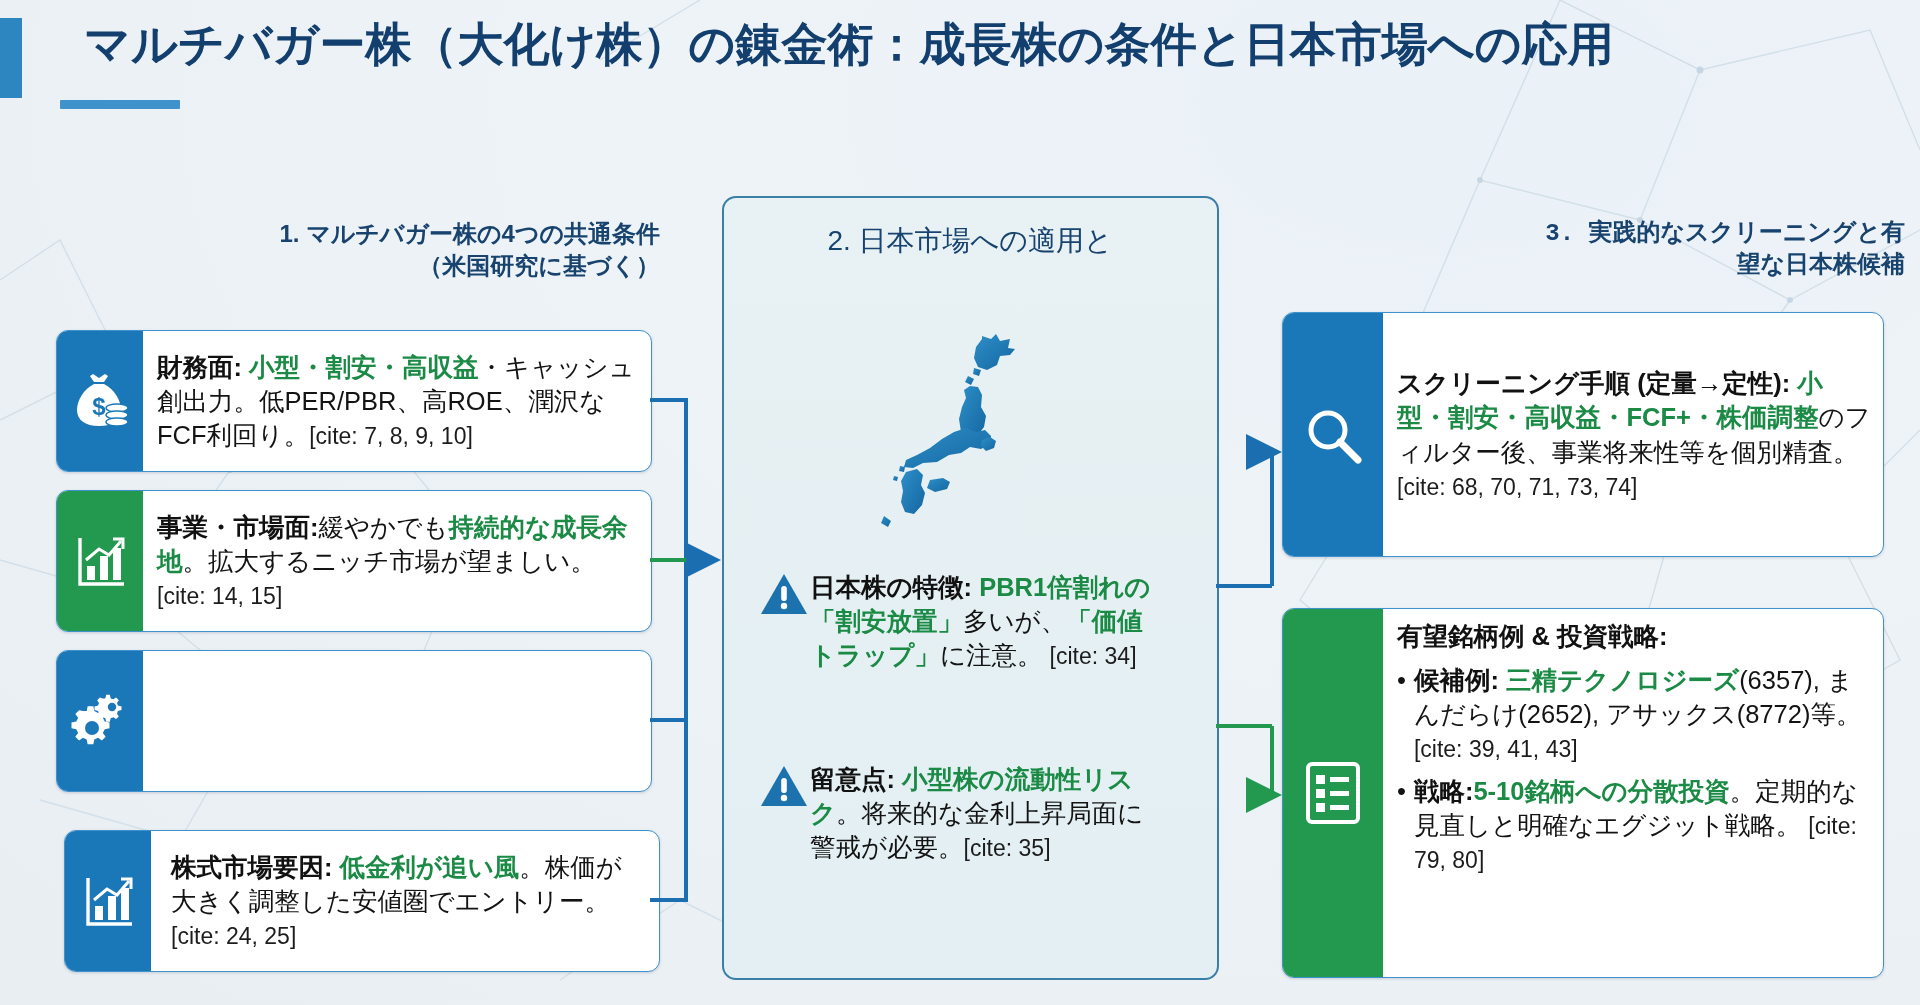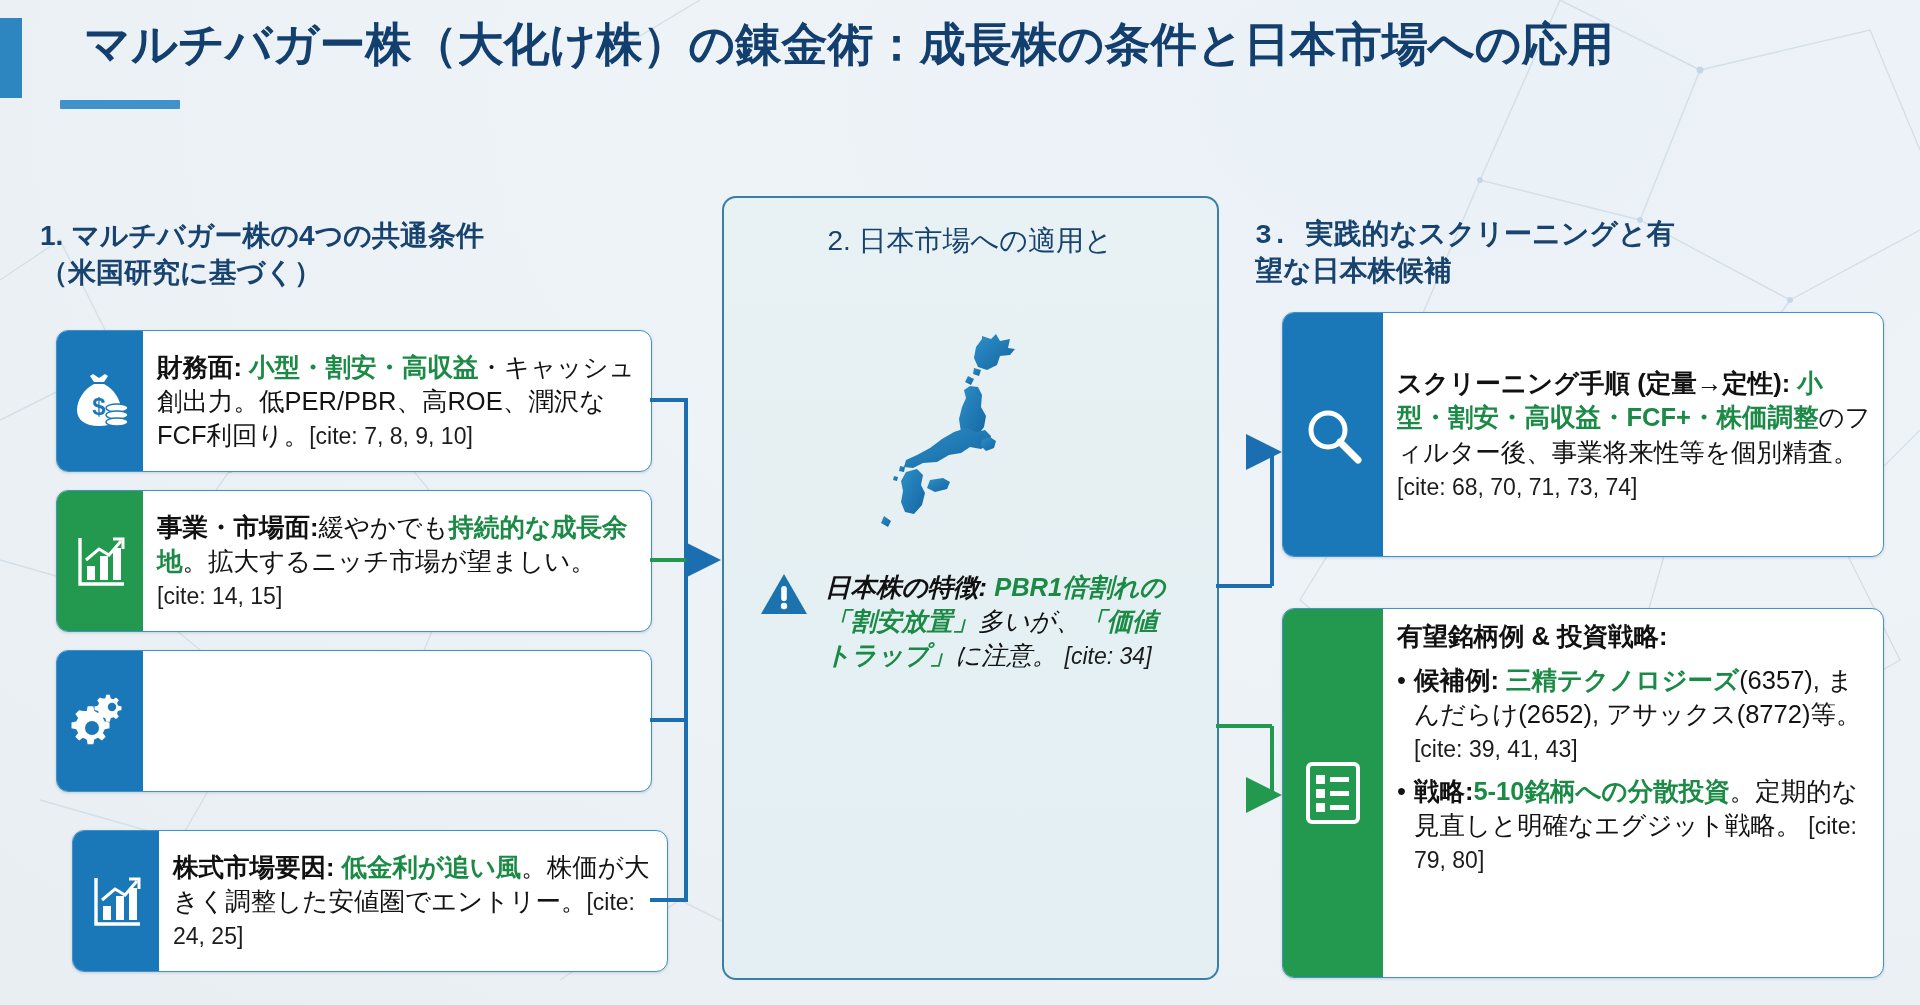--- a/index.html
+++ b/index.html
@@ -30,22 +30,22 @@
     letter-spacing:0px;white-space:nowrap;margin-left:24px;
   }
   #title-underline{
     position:absolute;left:60px;top:100px;width:120px;height:9px;
     background:#3f92cc;border-radius:1px;
   }
 
   
   .col-head{
     position:absolute;
-    text-align:left;
-    font-size:28px;font-weight:700;color:#17436e;
+    text-align:right;
+    font-size:24px;font-weight:700;color:#17436e;
     line-height:1.32;
   }
 
   
   .card{
     position:absolute;
     display:flex;
     border-radius:12px;
     overflow:hidden;
     box-shadow:0 1px 3px rgba(20,50,80,.18);
@@ -81,21 +81,21 @@
   #mid-panel{
     position:absolute;left:722px;top:196px;width:493px;height:780px;
     background:linear-gradient(180deg,#e8f1f4 0%,#e3eff3 100%);
     border:2px solid #3a7fa5;border-radius:14px;
   }
   #mid-head{
     position:absolute;left:740px;top:222px;width:460px;
     text-align:center;font-size:28px;font-weight:400;color:#17436e;line-height:1.35;
   }
   .warn-item{
-    position:absolute;display:flex;gap:17px;font-style:italic;
+    position:absolute;display:flex;gap:2px;
   }
   .warn-item .wtxt{
     font-size:25.5px;line-height:1.34;color:#131313;width:352px;
   }
   .warn-ico{flex:0 0 auto;margin-top:2px;}
 
   
   #japan-map{position:absolute;left:870px;top:330px;width:170px;height:200px;}
 
   
@@ -201,21 +201,21 @@
         <g fill="#ffffff">
           <path d="M22 18 l4 0 1 -5 6 0 1 5 4 2 4 -3 4 4 -3 4 2 4 5 1 0 6 -5 1 -2 4 3 4 -4 4 -4 -3 -4 2 -1 5 -6 0 -1 -5 -4 -2 -4 3 -4 -4 3 -4 -2 -4 -5 -1 0 -6 5 -1 2 -4 -3 -4 4 -4z" transform="translate(-8,2) scale(0.95)"></path>
           <circle cx="22" cy="36" r="7" fill="#1b78b8"></circle>
           <path d="M44 6 l3 0 1 -4 4 0 1 4 3 1 3 -2 3 3 -2 3 1 3 4 1 0 4 -4 1 -1 3 2 3 -3 3 -3 -2 -3 1 -1 4 -4 0 -1 -4 -3 -1 -3 2 -3 -3 2 -3 -1 -3 -4 -1 0 -4 4 -1 1 -3 -2 -3 3 -3z" transform="translate(-7,1) scale(0.9)"></path>
           <circle cx="42" cy="15" r="4.2" fill="#1b78b8"></circle>
         </g>
       </svg>
     </div>
   </div>
 
-  <div class="card blue" style="left:72px;top:830px;width:594px;height:140px;">
+  <div class="card blue" style="left:64px;top:830px;width:594px;height:140px;gap:6px;">
     <div class="icon-pane">
       <svg width="58" height="58" viewBox="0 0 58 58" xmlns="http://www.w3.org/2000/svg">
         <g stroke="#ffffff" stroke-width="3.4" fill="none">
           <path d="M9 6 v46 h44"></path>
         </g>
         <g fill="#ffffff">
           <rect x="16" y="34" width="8" height="14"></rect>
           <rect x="29" y="24" width="8" height="24"></rect>
           <rect x="42" y="16" width="8" height="32"></rect>
         </g>
@@ -271,20 +271,31 @@
       <rect x="21.2" y="14" width="5.6" height="15" rx="2.8" fill="#ffffff"></rect>
       <circle cx="24" cy="34" r="3.2" fill="#ffffff"></circle>
     </svg>
     <div class="wtxt">
       <span class="lbl">日本株の特徴:</span>
       <span class="hl">PBR1倍割れの「割安放置」</span><span>多いが、</span><span class="hl">「価値トラップ」</span><span>に注意。</span>
       <span class="cite">[cite: 34]</span>
     </div>
   </div>
 
+  <div class="warn-item" style="left:760px;top:762px;width:430px;">
+    <svg class="warn-ico" width="48" height="44" viewBox="0 0 48 44" xmlns="http://www.w3.org/2000/svg">
+      <path d="M24 2 L47 42 H1 Z" fill="#1b72ad"></path>
+      <rect x="21.2" y="14" width="5.6" height="15" rx="2.8" fill="#ffffff"></rect>
+      <circle cx="24" cy="34" r="3.2" fill="#ffffff"></circle>
+    </svg>
+    <div class="wtxt">
+      <span class="lbl">留意点:</span>
+      <span class="hl">小型株の流動性リスク</span><span>。将来的な金利上昇局面に警戒が必要。</span><span class="cite">[cite: 35]</span>
+    </div>
+  </div>
 
   <div class="col-head" style="left:1255px;top:218px;width:650px;font-family:Liberation Mono, monospace;">
     <div>3. 実践的なスクリーニングと有</div>
     <div>望な日本株候補</div>
   </div>
 
   <div class="card blue" style="left:1282px;top:312px;width:600px;height:243px;">
     <div class="icon-pane" style="flex:0 0 100px;">
       <svg width="62" height="62" viewBox="0 0 62 62" xmlns="http://www.w3.org/2000/svg">
         <circle cx="26" cy="26" r="17" fill="none" stroke="#ffffff" stroke-width="5"></circle>

